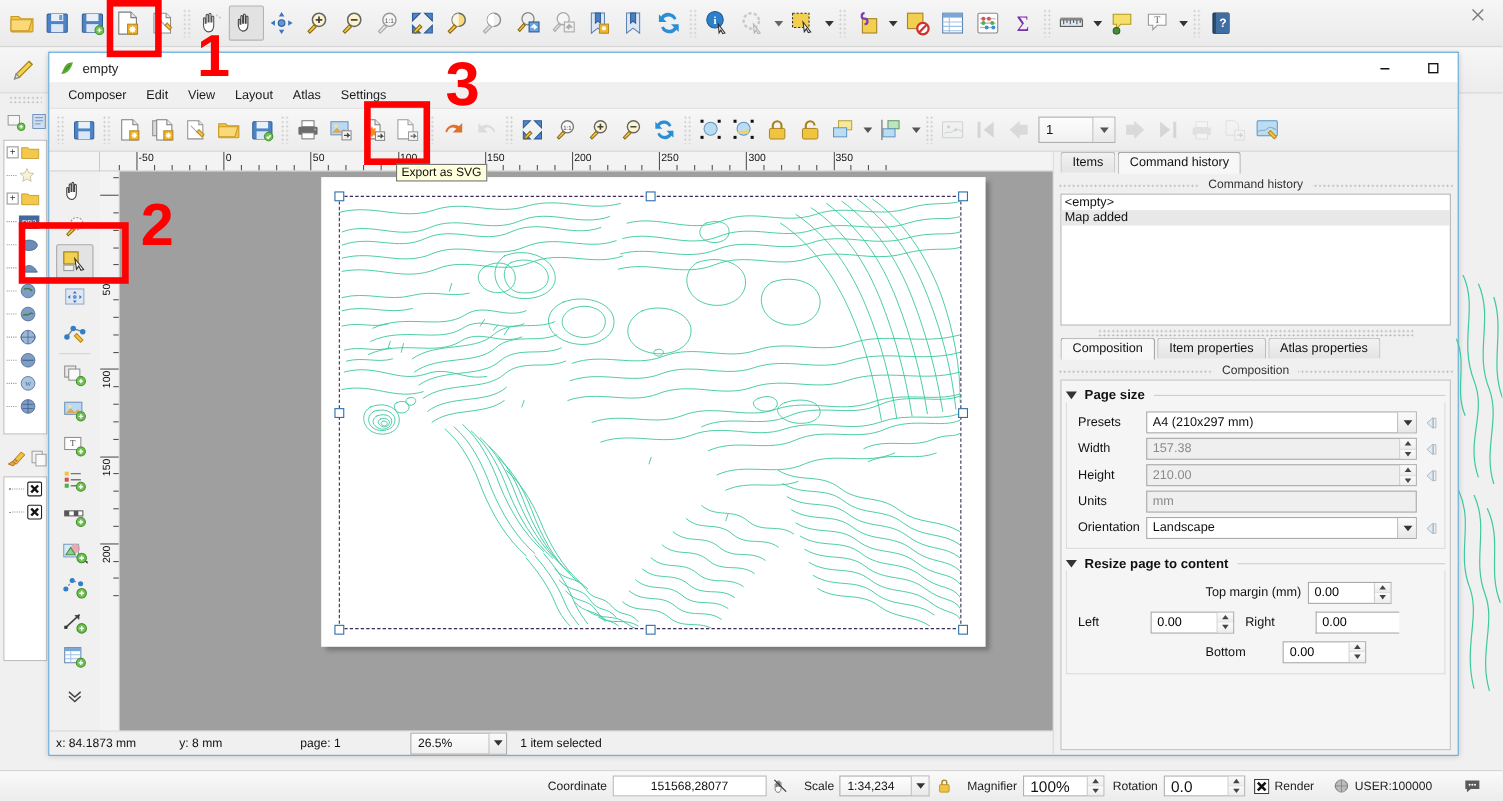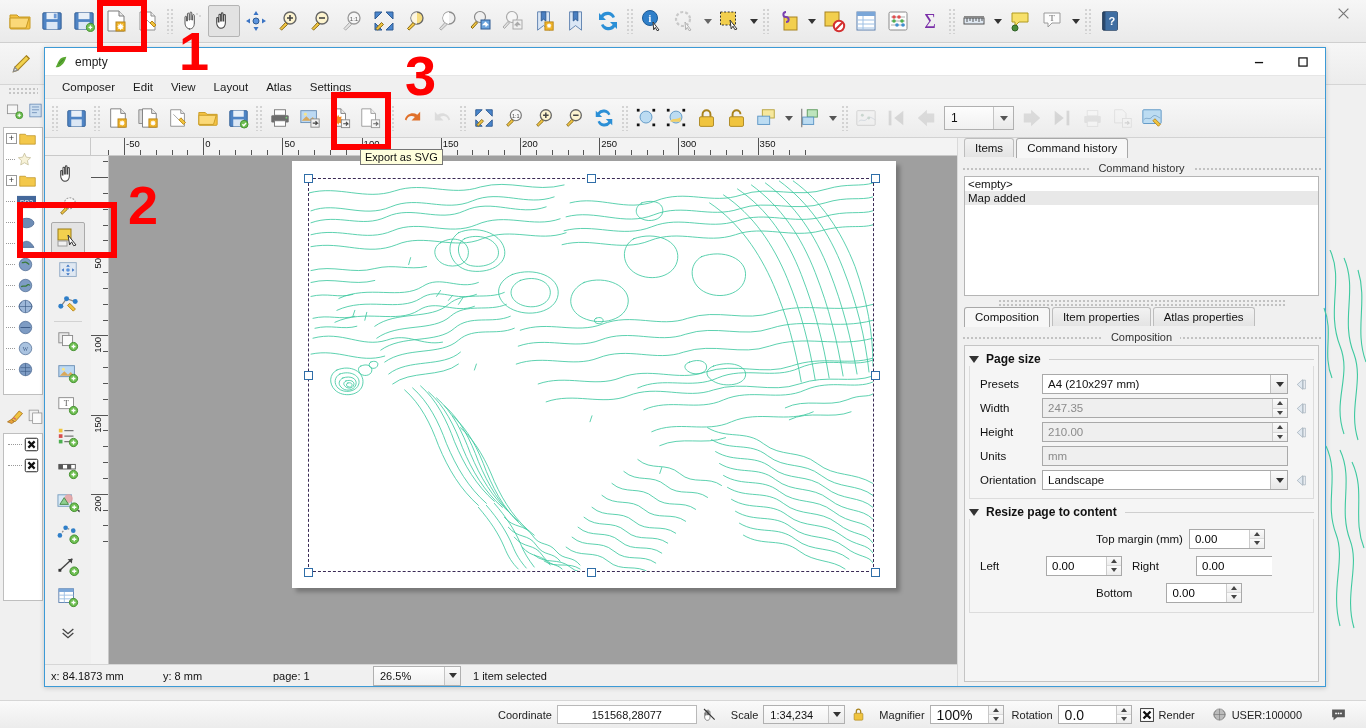--- a/index.html
+++ b/index.html
@@ -1412,21 +1412,21 @@
                 <svg width="13" height="13" viewBox="0 0 24 24">
                       <path d="M16 3v18L6 12z" fill="#e0e8f0" stroke="#8a9aa8"></path>
                       <path d="M17 4h4v16h-4z" fill="#eef2f6" stroke="#8a9aa8"></path>
                     </svg>
               </span>
             </div>
 
             <div class="frow">
               <span class="lab">Width</span>
               <div class="fcombo grey">
-                <span class="v">247.35</span>
+                <span class="v">157.38</span>
                 <span class="sp">
                       <div>
                         <span class="tri-up"></span>
                       </div>
                       <div>
                         <span class="tri-dn"></span>
                       </div>
                     </span>
               </div>
               <span class="dd-ov">

